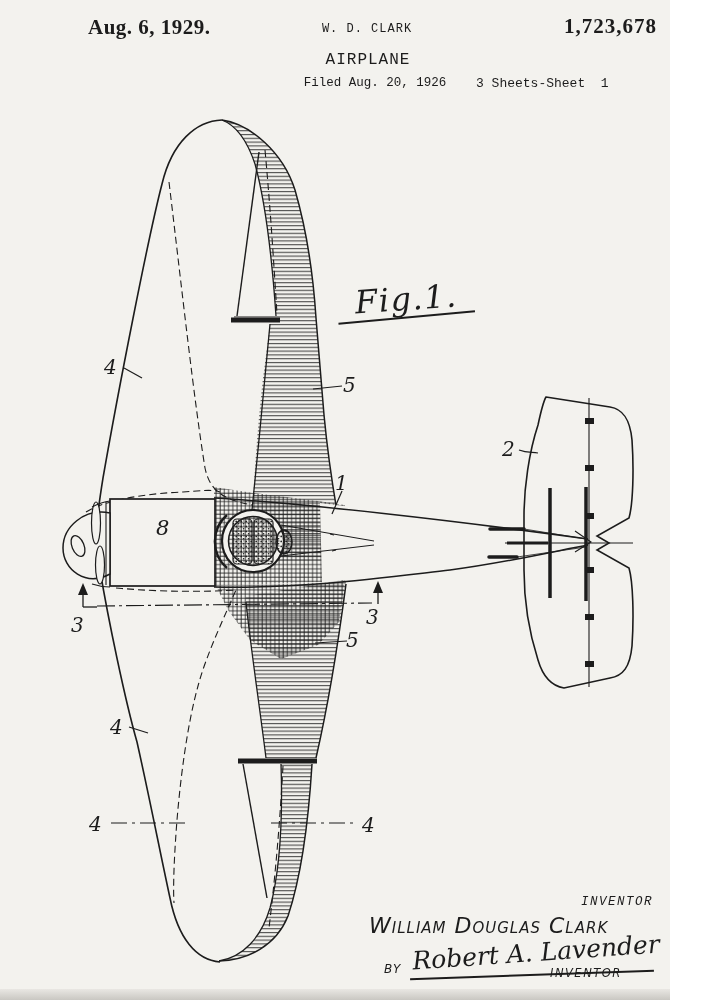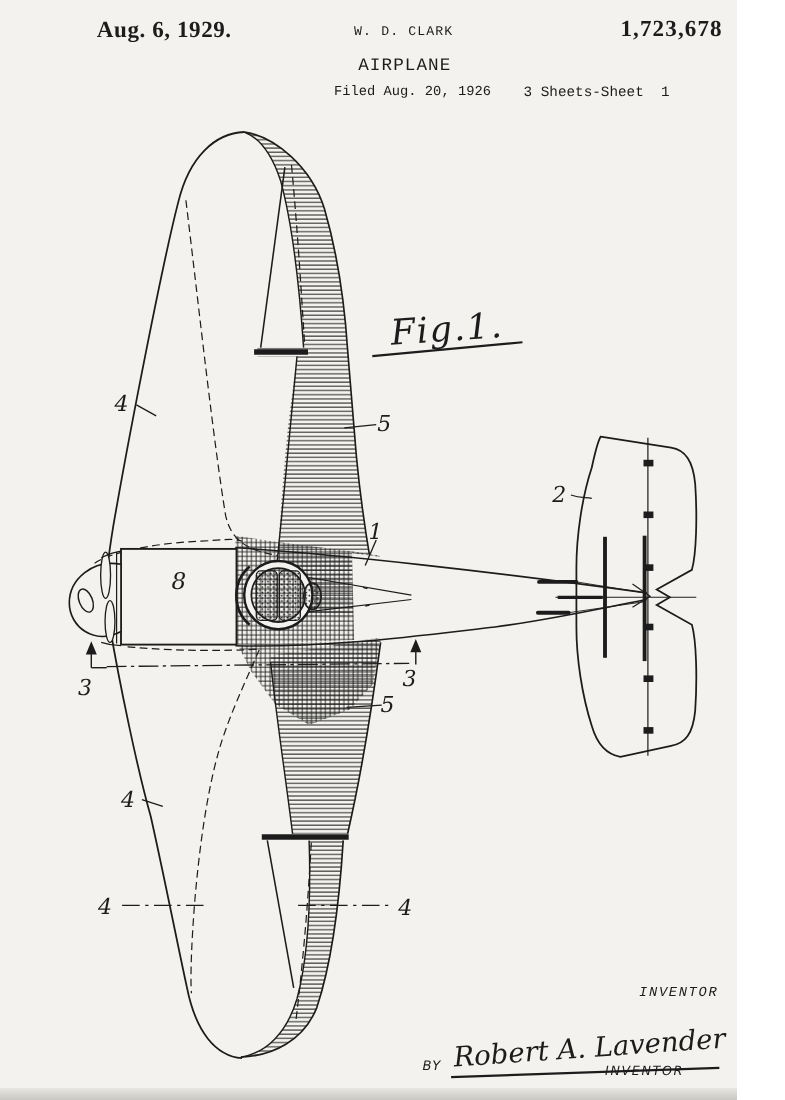--- a/index.html
+++ b/index.html
@@ -177,19 +177,20 @@
       <text x="346" y="647">5</text>
     </g>
 
     <g transform="rotate(-4 405 300)">
       <text x="355" y="310" font-size="32" letter-spacing="1.5">Fig.1.</text>
       <line x1="337" y1="319" x2="474" y2="316" stroke="#1c1c1c" stroke-width="2"></line>
     </g>
   </svg>
 
   <div class="abs ft-inventor">INVENTOR</div>
+  <div class="abs ft-name">William Douglas Clark</div>
   <div class="abs ft-by">BY</div>
   <div class="abs ft-sig">Robert A. Lavender</div>
   <div class="abs ft-sigline"></div>
   <div class="abs ft-attorney">INVENTOR</div>
 
   <div class="abs scan-strip"></div>
 </div>
 
 </body></html>

